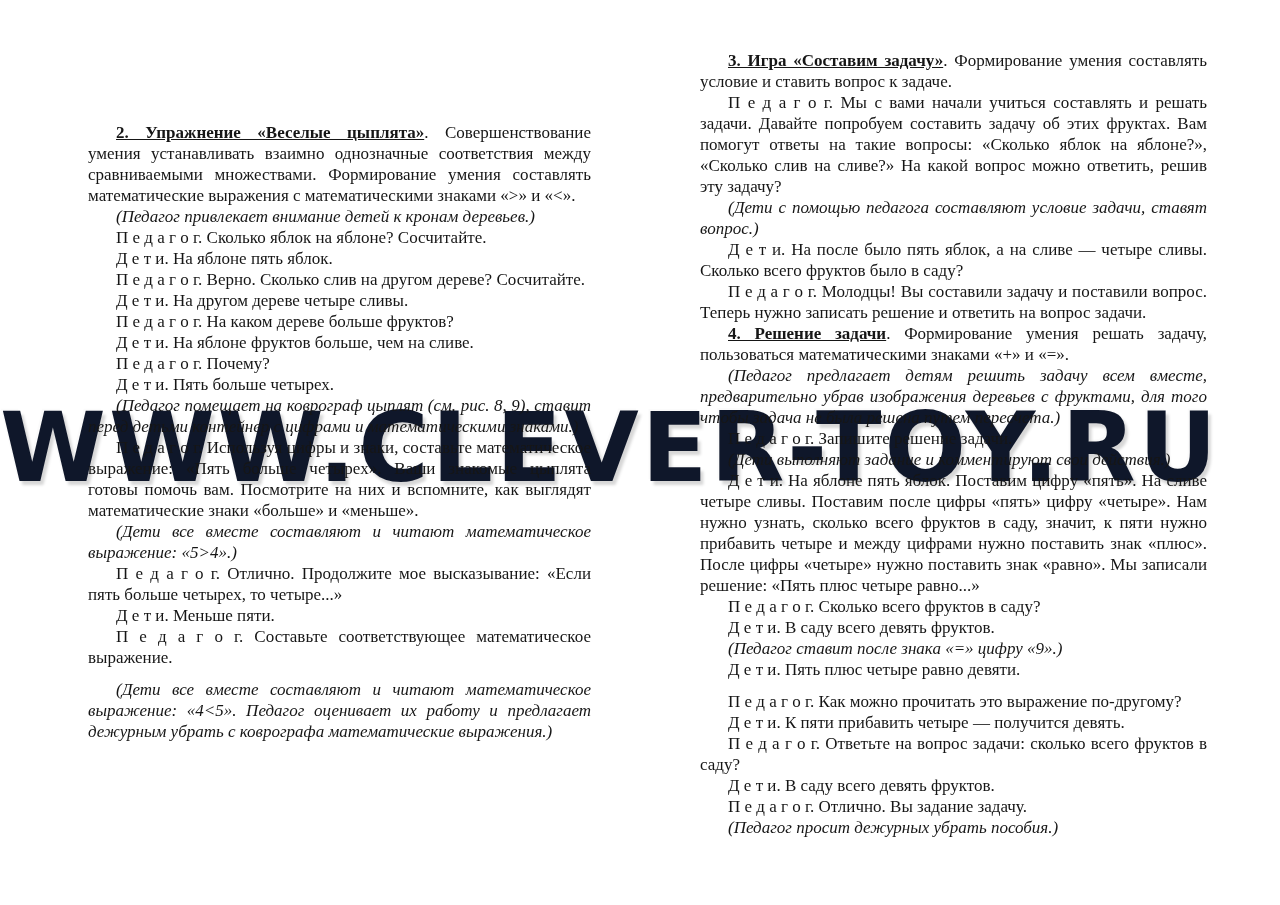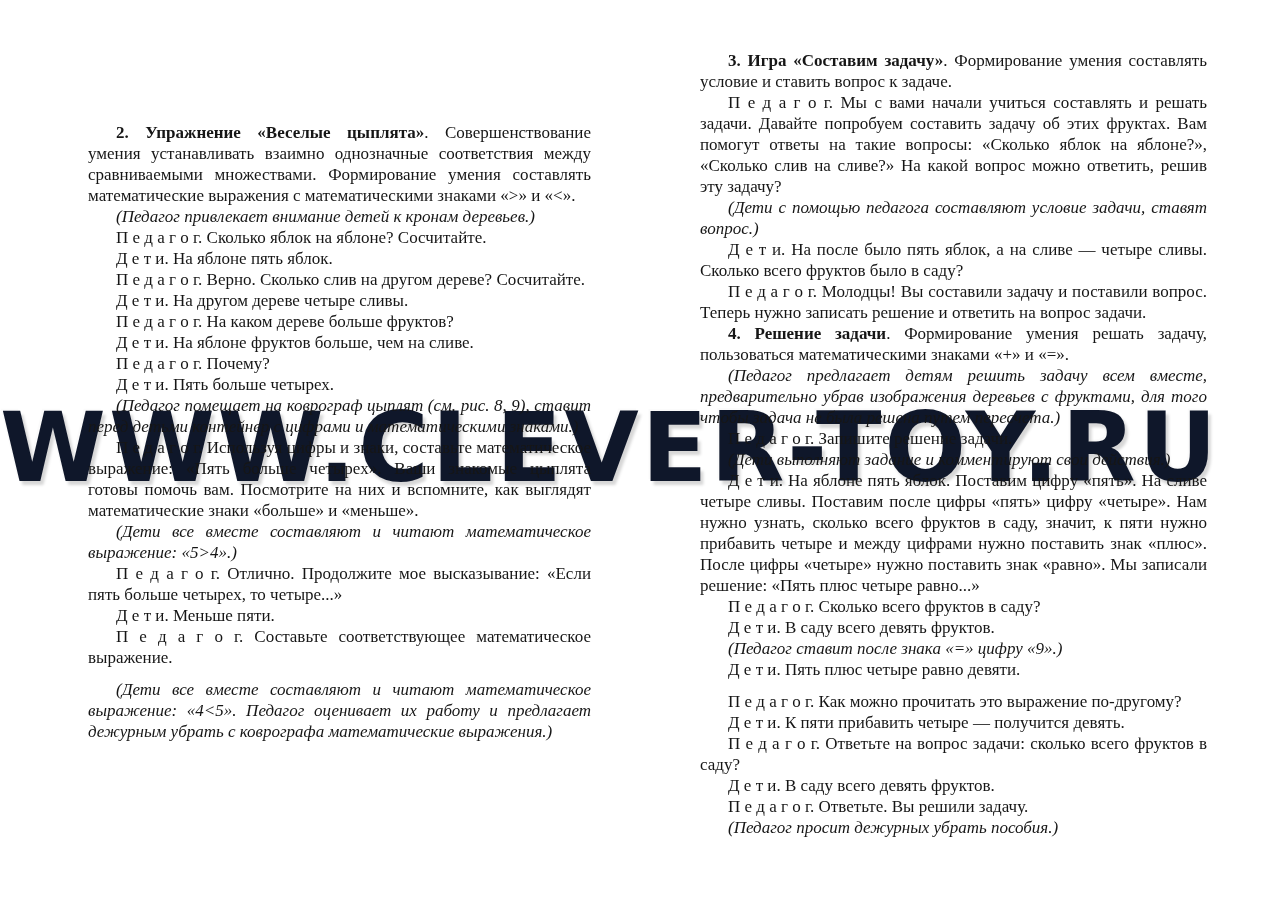--- a/index.html
+++ b/index.html
@@ -34,21 +34,21 @@
     position: absolute;
     z-index: 1;
     text-align: justify;
     font-size: 17px;
     line-height: 21px;
   }
   .col-left  { left: 88px;  top: 122px; width: 503px; }
   .col-right { left: 700px; top: 50px;  width: 507px; }
   .para { margin: 0; text-indent: 28px; }
   .para.gap { margin-top: 11px; }
-  .seg-b { font-weight: bold; }
+  .seg-b { font-weight: bold; text-decoration: underline; }
   .seg-i { font-style: italic; }
 </style>
 </head>
 <body>
 
 <div class="page">
   <div class="watermark">WWW.CLEVER-TOY.RU</div>
 
   <div class="col col-left" id="col-left">
       <p class="para"><span class="seg-b ">2. Упражнение «Веселые цыплята»</span><span class="">. Совершенствование умения устанавливать взаимно однозначные соответствия между сравниваемыми множествами. Формирование умения составлять математические выражения с математическими знаками «&gt;» и «&lt;».</span></p>
@@ -82,16 +82,16 @@
       <p class="para"><span class="seg-i">(Дети выполняют задание и комментируют свои действия.)</span></p>
       <p class="para"><span class="">Д е т и. На яблоне пять яблок. Поставим цифру «пять». На сливе четыре сливы. Поставим после цифры «пять» цифру «четыре». Нам нужно узнать, сколько всего фруктов в саду, значит, к пяти нужно прибавить четыре и между цифрами нужно поставить знак «плюс». После цифры «четыре» нужно поставить знак «равно». Мы записали решение: «Пять плюс четыре равно...»</span></p>
       <p class="para"><span class="">П е д а г о г. Сколько всего фруктов в саду?</span></p>
       <p class="para"><span class="">Д е т и. В саду всего девять фруктов.</span></p>
       <p class="para"><span class="seg-i">(Педагог ставит после знака «=» цифру «9».)</span></p>
       <p class="para"><span class="">Д е т и. Пять плюс четыре равно девяти.</span></p>
       <p class="para gap"><span class="">П е д а г о г. Как можно прочитать это выражение по-другому?</span></p>
       <p class="para"><span class="">Д е т и. К пяти прибавить четыре — получится девять.</span></p>
       <p class="para"><span class="">П е д а г о г. Ответьте на вопрос задачи: сколько всего фруктов в саду?</span></p>
       <p class="para"><span class="">Д е т и. В саду всего девять фруктов.</span></p>
-      <p class="para"><span class="">П е д а г о г. Ответьте. Вы решили задачу.</span></p>
+      <p class="para"><span class="">П е д а г о г. Отлично. Вы задание задачу.</span></p>
       <p class="para"><span class="seg-i">(Педагог просит дежурных убрать пособия.)</span></p>
     </div>
 </div>
 
 </body></html>

